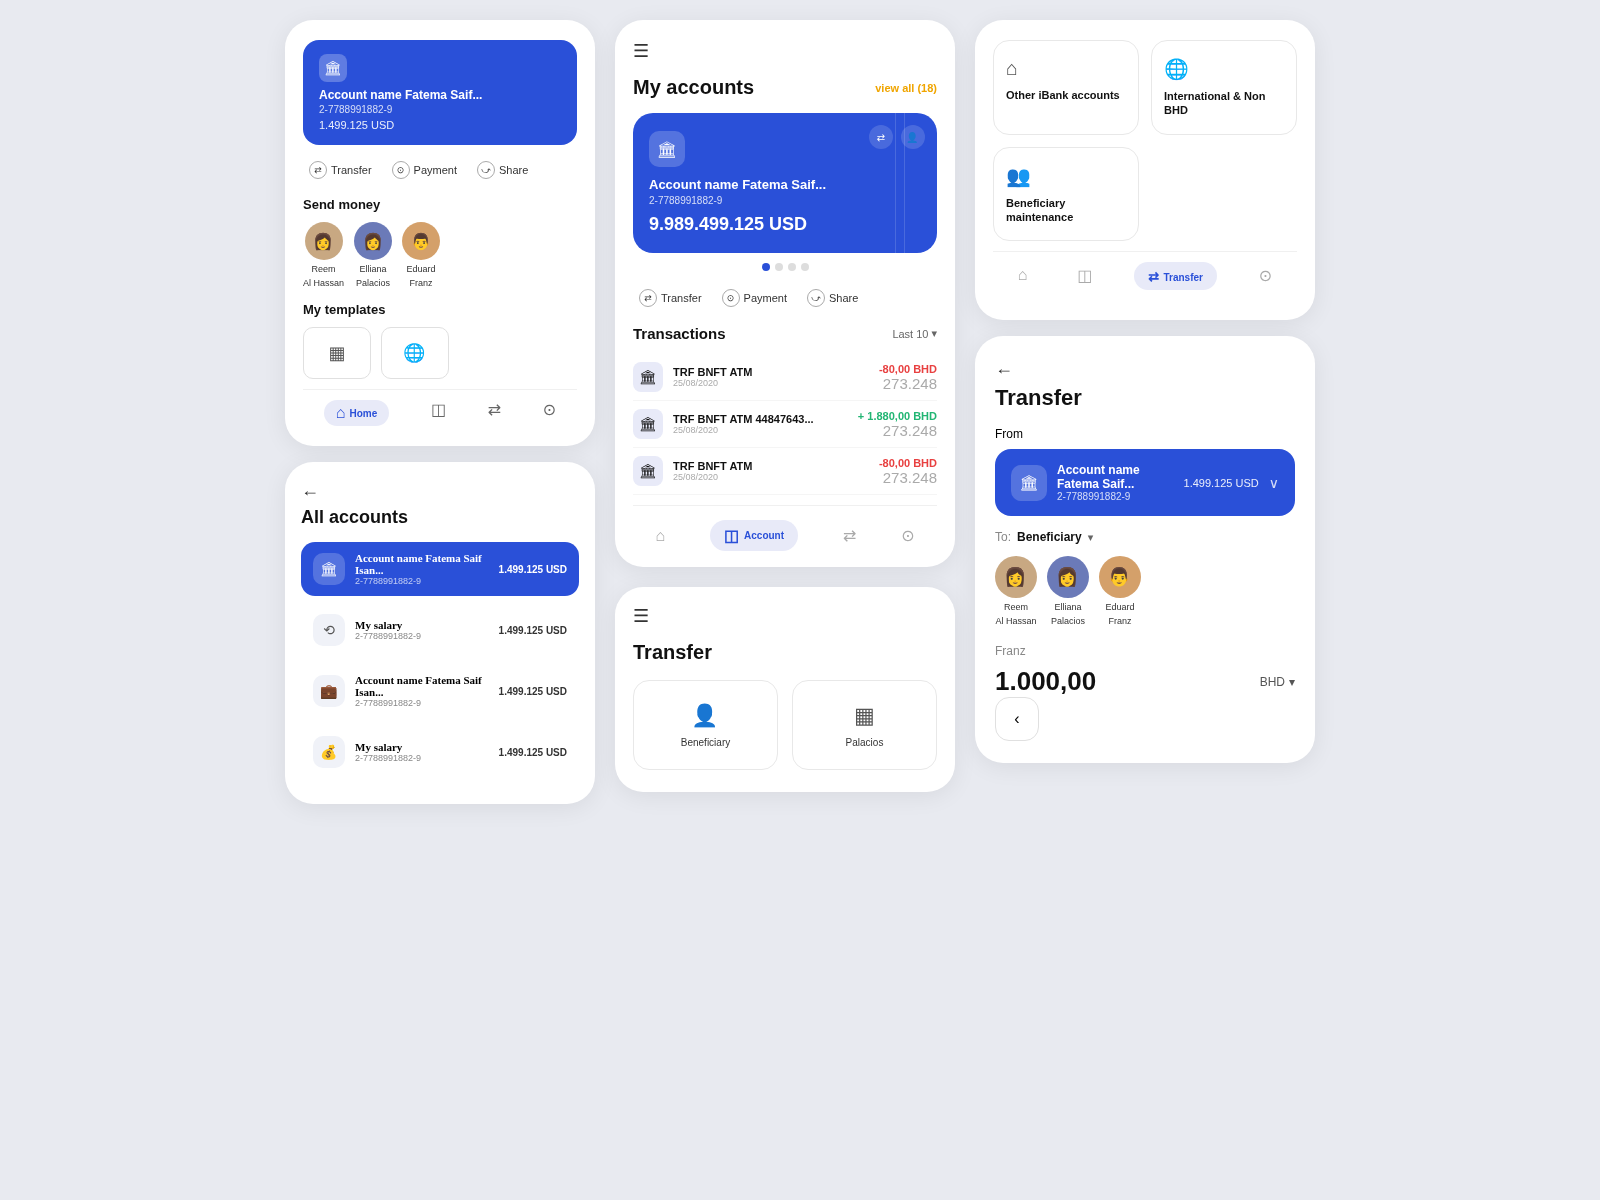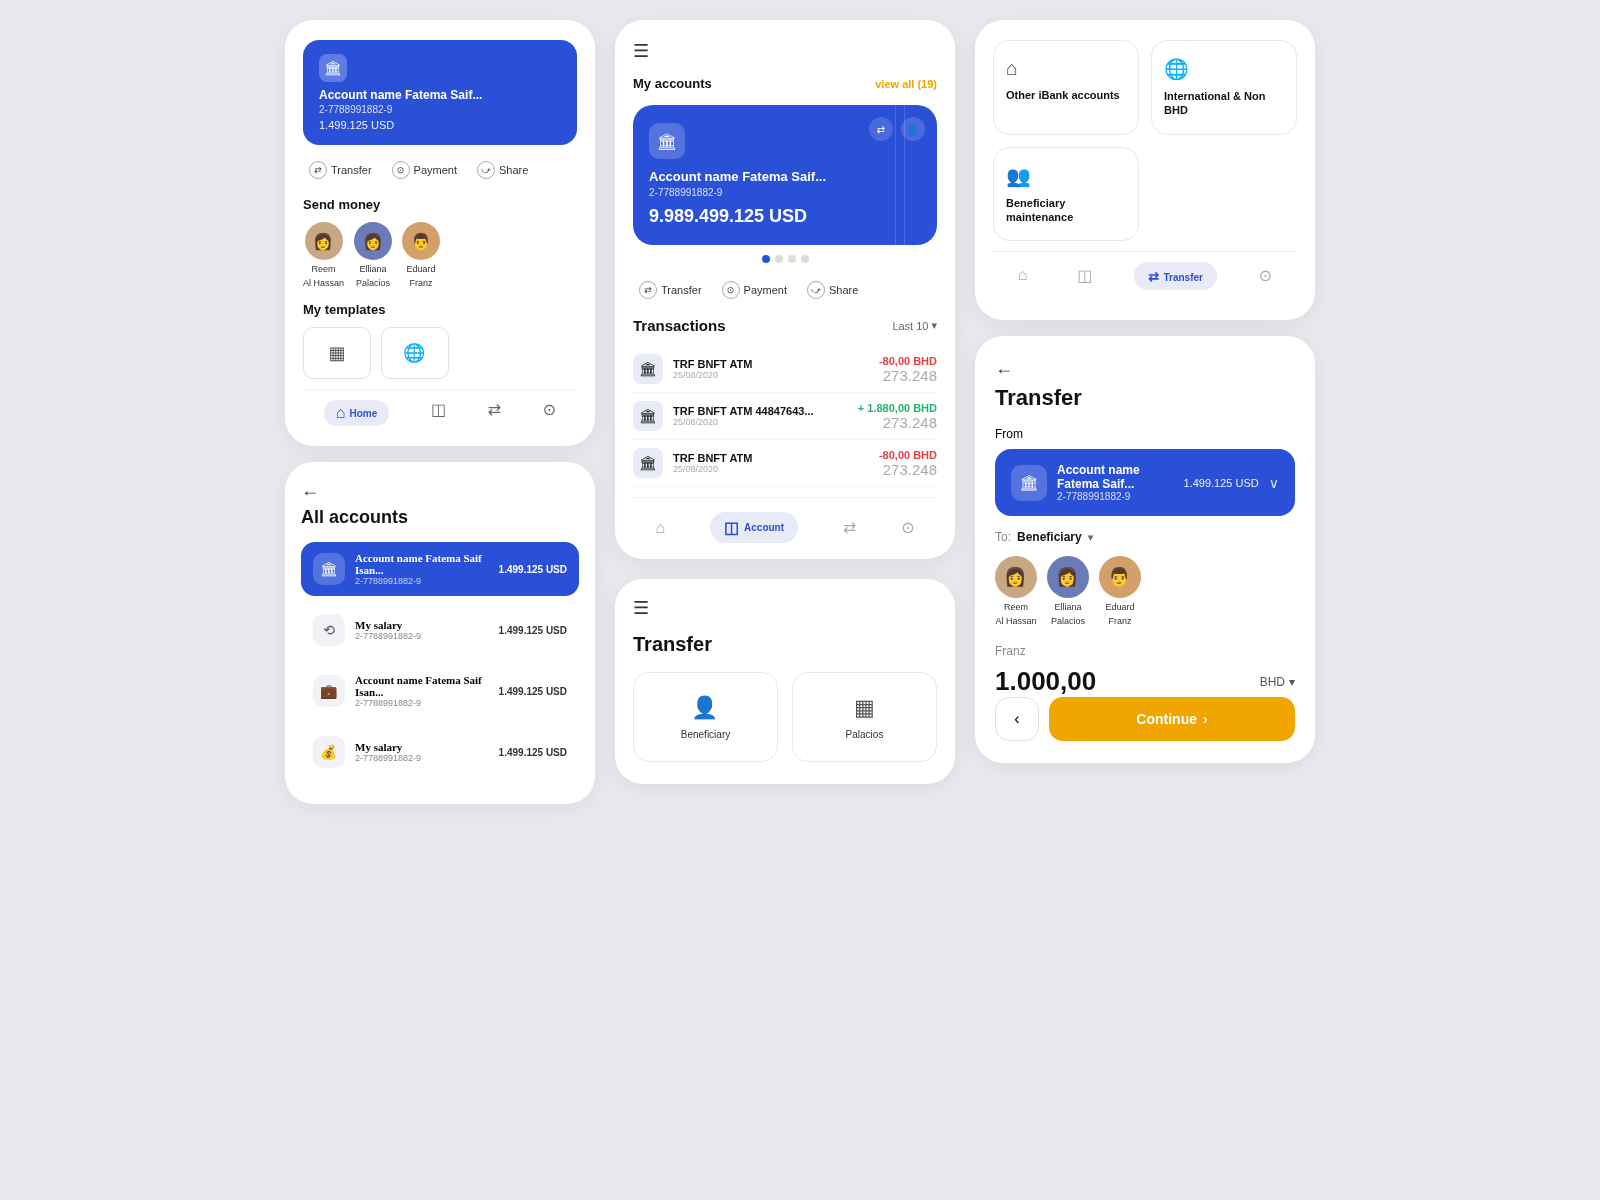--- a/index.html
+++ b/index.html
@@ -180,21 +180,21 @@
       background: #fff;
       border-radius: 28px;
       padding: 20px 18px 0;
       box-shadow: 0 4px 24px rgba(0,0,0,0.07);
     }
     .hamburger { font-size: 18px; color: #333; margin-bottom: 14px; cursor: pointer; }
     .my-accounts-header {
       display: flex; justify-content: space-between; align-items: center;
       margin-bottom: 14px;
     }
-    .my-accounts-title { font-size: 13px; font-weight: 700; color: #111; }
+    .my-accounts-title { font-size: 20px; font-weight: 700; color: #111; }
     .view-all { font-size: 11px; color: #f0a500; font-weight: 600; cursor: pointer; }
 
     
     .big-blue-card {
       background: #2a50d8;
       border-radius: 20px;
       padding: 18px 16px;
       color: #fff;
       position: relative;
       overflow: hidden;
@@ -518,21 +518,21 @@
   </div>
 </div>
 
 <div class="col2">
 
   <div class="main-phone">
     <div class="hamburger">☰</div>
 
     <div class="my-accounts-header">
       <div class="my-accounts-title">My accounts</div>
-      <div class="view-all">view all (19)</div>
+      <div class="view-all">view all (18)</div>
     </div>
 
     <div class="big-blue-card">
       <div class="card-icons">
         <div class="card-icon-sm">⇄</div>
         <div class="card-icon-sm">👤</div>
       </div>
       <div class="vline-deco">
         <div class="vline"></div>
         <div class="vline"></div>
@@ -720,19 +720,15 @@
     <div class="td-amount-row">
       <div class="td-amount-val">1.000,00</div>
       <div class="td-currency">
         <span>BHD</span>
         <span>▾</span>
       </div>
     </div>
 
     <div class="td-actions">
       <button class="td-back-btn">‹</button>
-      <button class="td-continue-btn">
-        <span>Continue</span>
-        <span>›</span>
-      </button>
     </div>
   </div>
 </div>
 
 </body></html>

